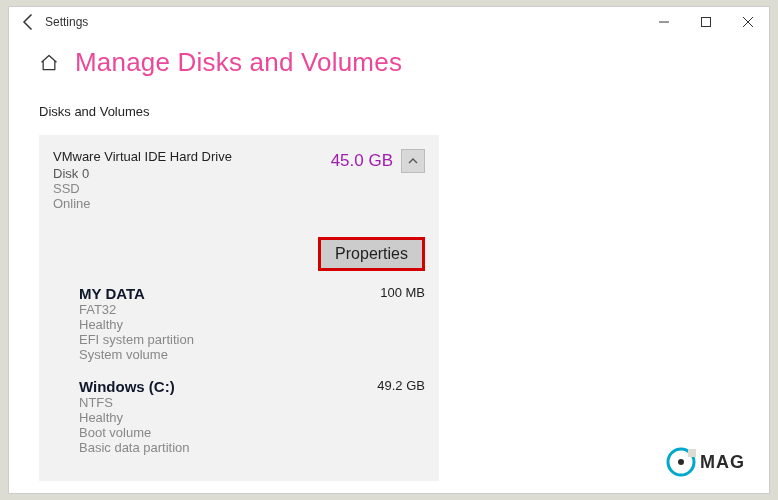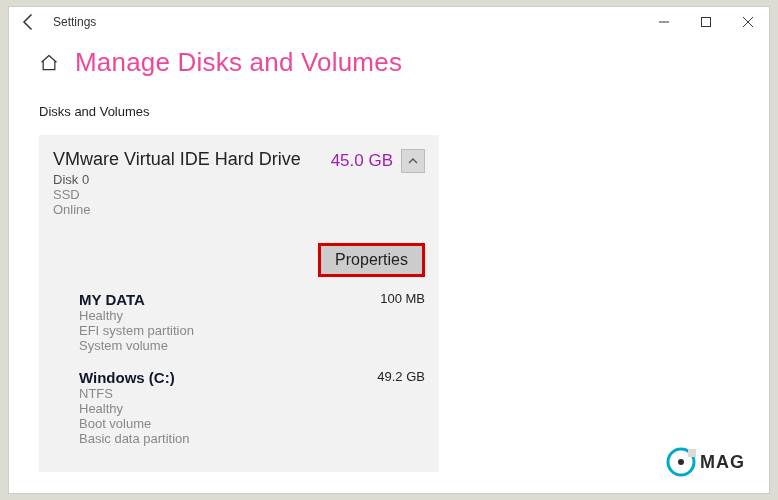--- a/index.html
+++ b/index.html
@@ -1,34 +1,34 @@
 <!DOCTYPE html>
 <html><head>
   <meta charset="utf-8">
   <style>
     * { margin: 0; padding: 0; box-sizing: border-box; }
     body { font-family: "Segoe UI", -apple-system, sans-serif; background: #dcdcd2; width: 778px; height: 500px; overflow: hidden; }
     .outer-frame { background: #dcdcd2; padding: 6px 8px; height: 100%; }
     .window { background: #fff; width: 100%; height: 100%; position: relative; border: 1px solid #ccc; }
     .titlebar { display: flex; align-items: center; justify-content: space-between; height: 30px; padding: 0 0 0 10px; }
-    .titlebar-left { display: flex; align-items: center; gap: 14px; }
+    .titlebar-left { display: flex; align-items: center; gap: 6px; }
     .back-btn { width: 20px; height: 20px; display: flex; align-items: center; justify-content: center; cursor: pointer; font-size: 14px; }
     .win-title { font-size: 12px; color: #333; }
     .win-controls { display: flex; }
     .win-ctrl { width: 42px; height: 30px; display: flex; align-items: center; justify-content: center; font-size: 11px; cursor: pointer; font-family: "Segoe MDL2 Assets", sans-serif; }
     .win-ctrl svg { width: 10px; height: 10px; }
     .content { padding: 10px 30px 0 30px; }
     .heading { display: flex; align-items: center; gap: 16px; margin-bottom: 26px; }
     .home-icon { width: 20px; height: 20px; }
     .page-title { font-size: 26px; font-weight: 350; letter-spacing: 0.2px; color: #ec4899; }
     .section-title { font-size: 13px; font-weight: 500; margin-bottom: 16px; color: #222; }
     .disk-panel { background: #f2f2f2; width: 400px; padding: 14px 14px 10px 14px; }
     .disk-header { display: flex; align-items: flex-start; justify-content: space-between; }
     .disk-info-left { flex: 1; }
-    .disk-name { font-size: 18px; color: #222; margin-bottom: 2px; }
+    .disk-name { font-size: 13px; color: #222; margin-bottom: 2px; }
     .drive-id { font-size: 13px; color: #555; }
     .drive-type, .drive-status { font-size: 13px; color: #888; }
     .disk-size-col { display: flex; align-items: center; gap: 8px; }
     .disk-size { font-size: 17px; color: #a21caf; }
     .collapse-btn { width: 24px; height: 24px; background: #d8d8d8; border: 1px solid #bbb; display: flex; align-items: center; justify-content: center; cursor: pointer; }
     .collapse-btn svg { width: 10px; height: 10px; }
     .properties-row { display: flex; justify-content: flex-end; margin-top: 26px; margin-bottom: 14px; }
     .properties-btn { background: #ccc; border: 3px solid #d40000; padding: 5px 14px; font-size: 16px; color: #222; cursor: pointer; }
     .volume { display: flex; justify-content: space-between; padding-left: 26px; margin-bottom: 16px; }
     .vol-left .vol-name { font-size: 15px; font-weight: 600; color: #0f172a; }
@@ -100,20 +100,21 @@
           </div>
         </div>
 
         <div class="properties-row">
           <div class="properties-btn">Properties</div>
         </div>
 
         <div class="volume">
           <div class="vol-left">
             <div class="vol-name">MY DATA</div>
+            <div class="vol-line">FAT32</div>
             <div class="vol-line">Healthy</div>
             <div class="vol-line">EFI system partition</div>
             <div class="vol-line">System volume</div>
           </div>
           <div class="vol-size">100 MB</div>
         </div>
 
         <div class="volume">
           <div class="vol-left">
             <div class="vol-name">Windows (C:)</div>

